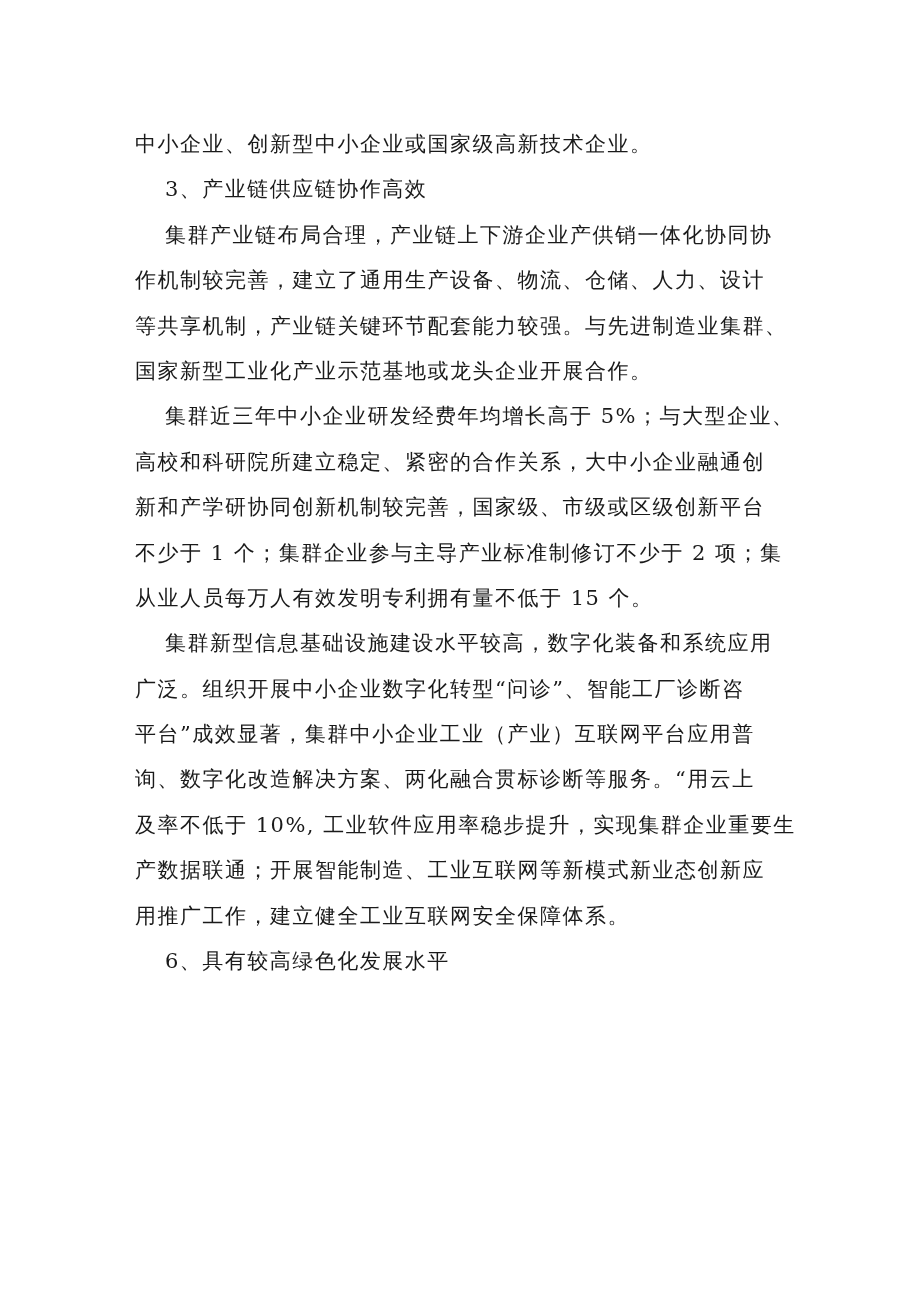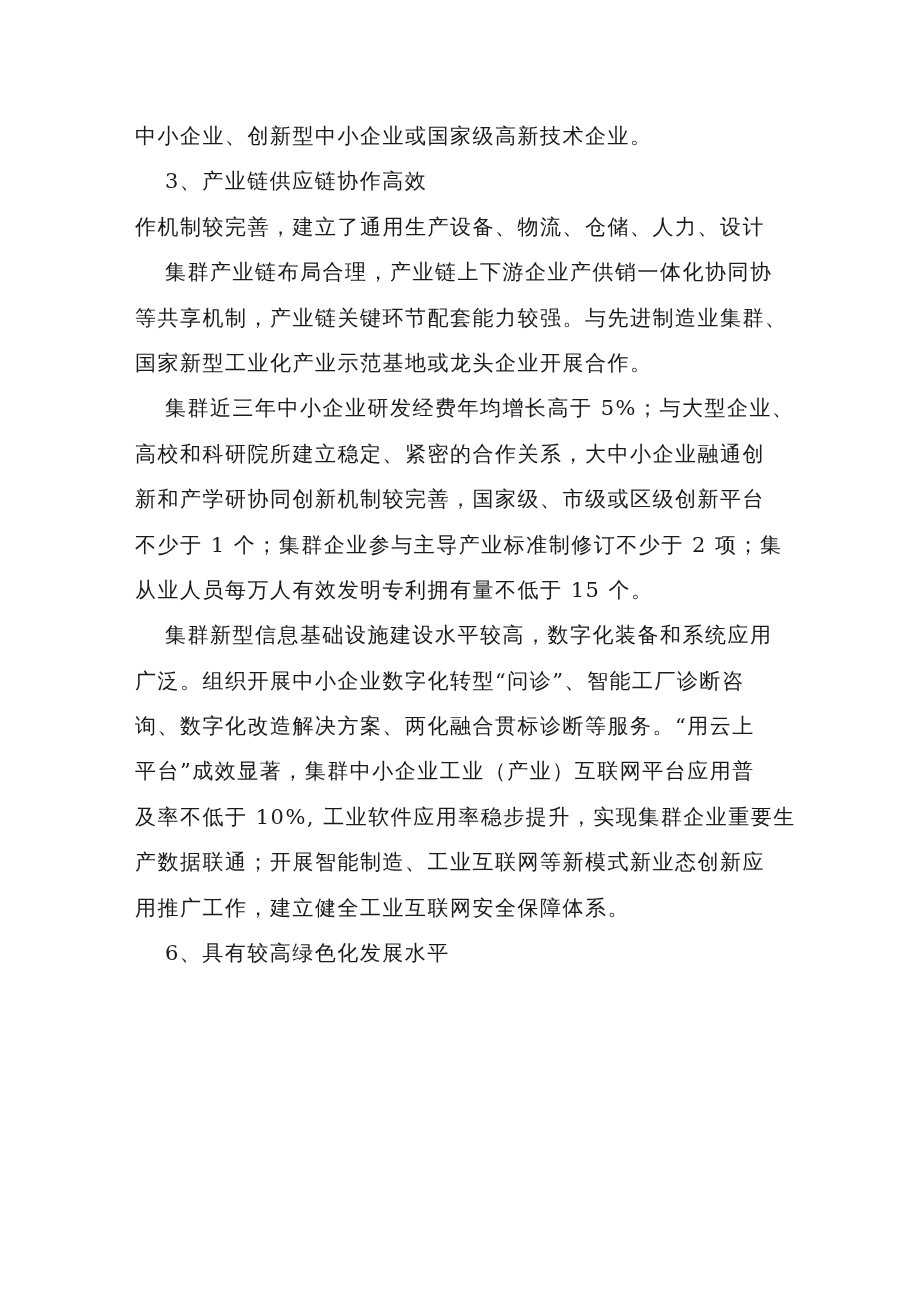--- a/index.html
+++ b/index.html
@@ -11,21 +11,21 @@
       width: 920px;
       height: 1301px;
       position: relative;
       overflow: hidden;
       font-family: "DejaVu Serif", "Liberation Serif", serif;
       color: #1a1a1a;
     }
     .page {
       position: absolute;
       left: 135px;
-      top: 114px;
+      top: 122px;
       width: 660px;
     }
     .line {
       height: 45.4px;
       line-height: 45.4px;
       font-size: 21px;
       letter-spacing: 1.5px;
       white-space: nowrap;
     }
     .indent {
@@ -35,41 +35,41 @@
 </head>
 <body>
 
 <div class="page">
 
   <div class="line">中小企业、创新型中小企业或国家级高新技术企业。</div>
 
   <div class="line indent heading">3、产业链供应链协作高效</div>
 
   <div>
+    <div class="line indent">集群产业链布局合理，产业链上下游企业产供销一体化协同协</div>
     <div class="line">作机制较完善，建立了通用生产设备、物流、仓储、人力、设计</div>
-    <div class="line indent">集群产业链布局合理，产业链上下游企业产供销一体化协同协</div>
     <div class="line">等共享机制，产业链关键环节配套能力较强。与先进制造业集群、</div>
     <div class="line">国家新型工业化产业示范基地或龙头企业开展合作。</div>
   </div>
 
 
   <div>
     <div class="line indent">集群近三年中小企业研发经费年均增长高于 5%；与大型企业、</div>
     <div class="line">高校和科研院所建立稳定、紧密的合作关系，大中小企业融通创</div>
     <div class="line">新和产学研协同创新机制较完善，国家级、市级或区级创新平台</div>
     <div class="line">不少于 1 个；集群企业参与主导产业标准制修订不少于 2 项；集</div>
     <div class="line">从业人员每万人有效发明专利拥有量不低于 15 个。</div>
   </div>
 
 
   <div>
     <div class="line indent">集群新型信息基础设施建设水平较高，数字化装备和系统应用</div>
     <div class="line">广泛。组织开展中小企业数字化转型“问诊”、智能工厂诊断咨</div>
+    <div class="line">平台”成效显著，集群中小企业工业（产业）互联网平台应用普</div>
     <div class="line">询、数字化改造解决方案、两化融合贯标诊断等服务。“用云上</div>
-    <div class="line">平台”成效显著，集群中小企业工业（产业）互联网平台应用普</div>
     <div class="line">及率不低于 10%, 工业软件应用率稳步提升，实现集群企业重要生</div>
     <div class="line">产数据联通；开展智能制造、工业互联网等新模式新业态创新应</div>
     <div class="line">用推广工作，建立健全工业互联网安全保障体系。</div>
   </div>
 
   <div class="line indent heading">6、具有较高绿色化发展水平</div>
 
 </div>
 
 </body></html>

